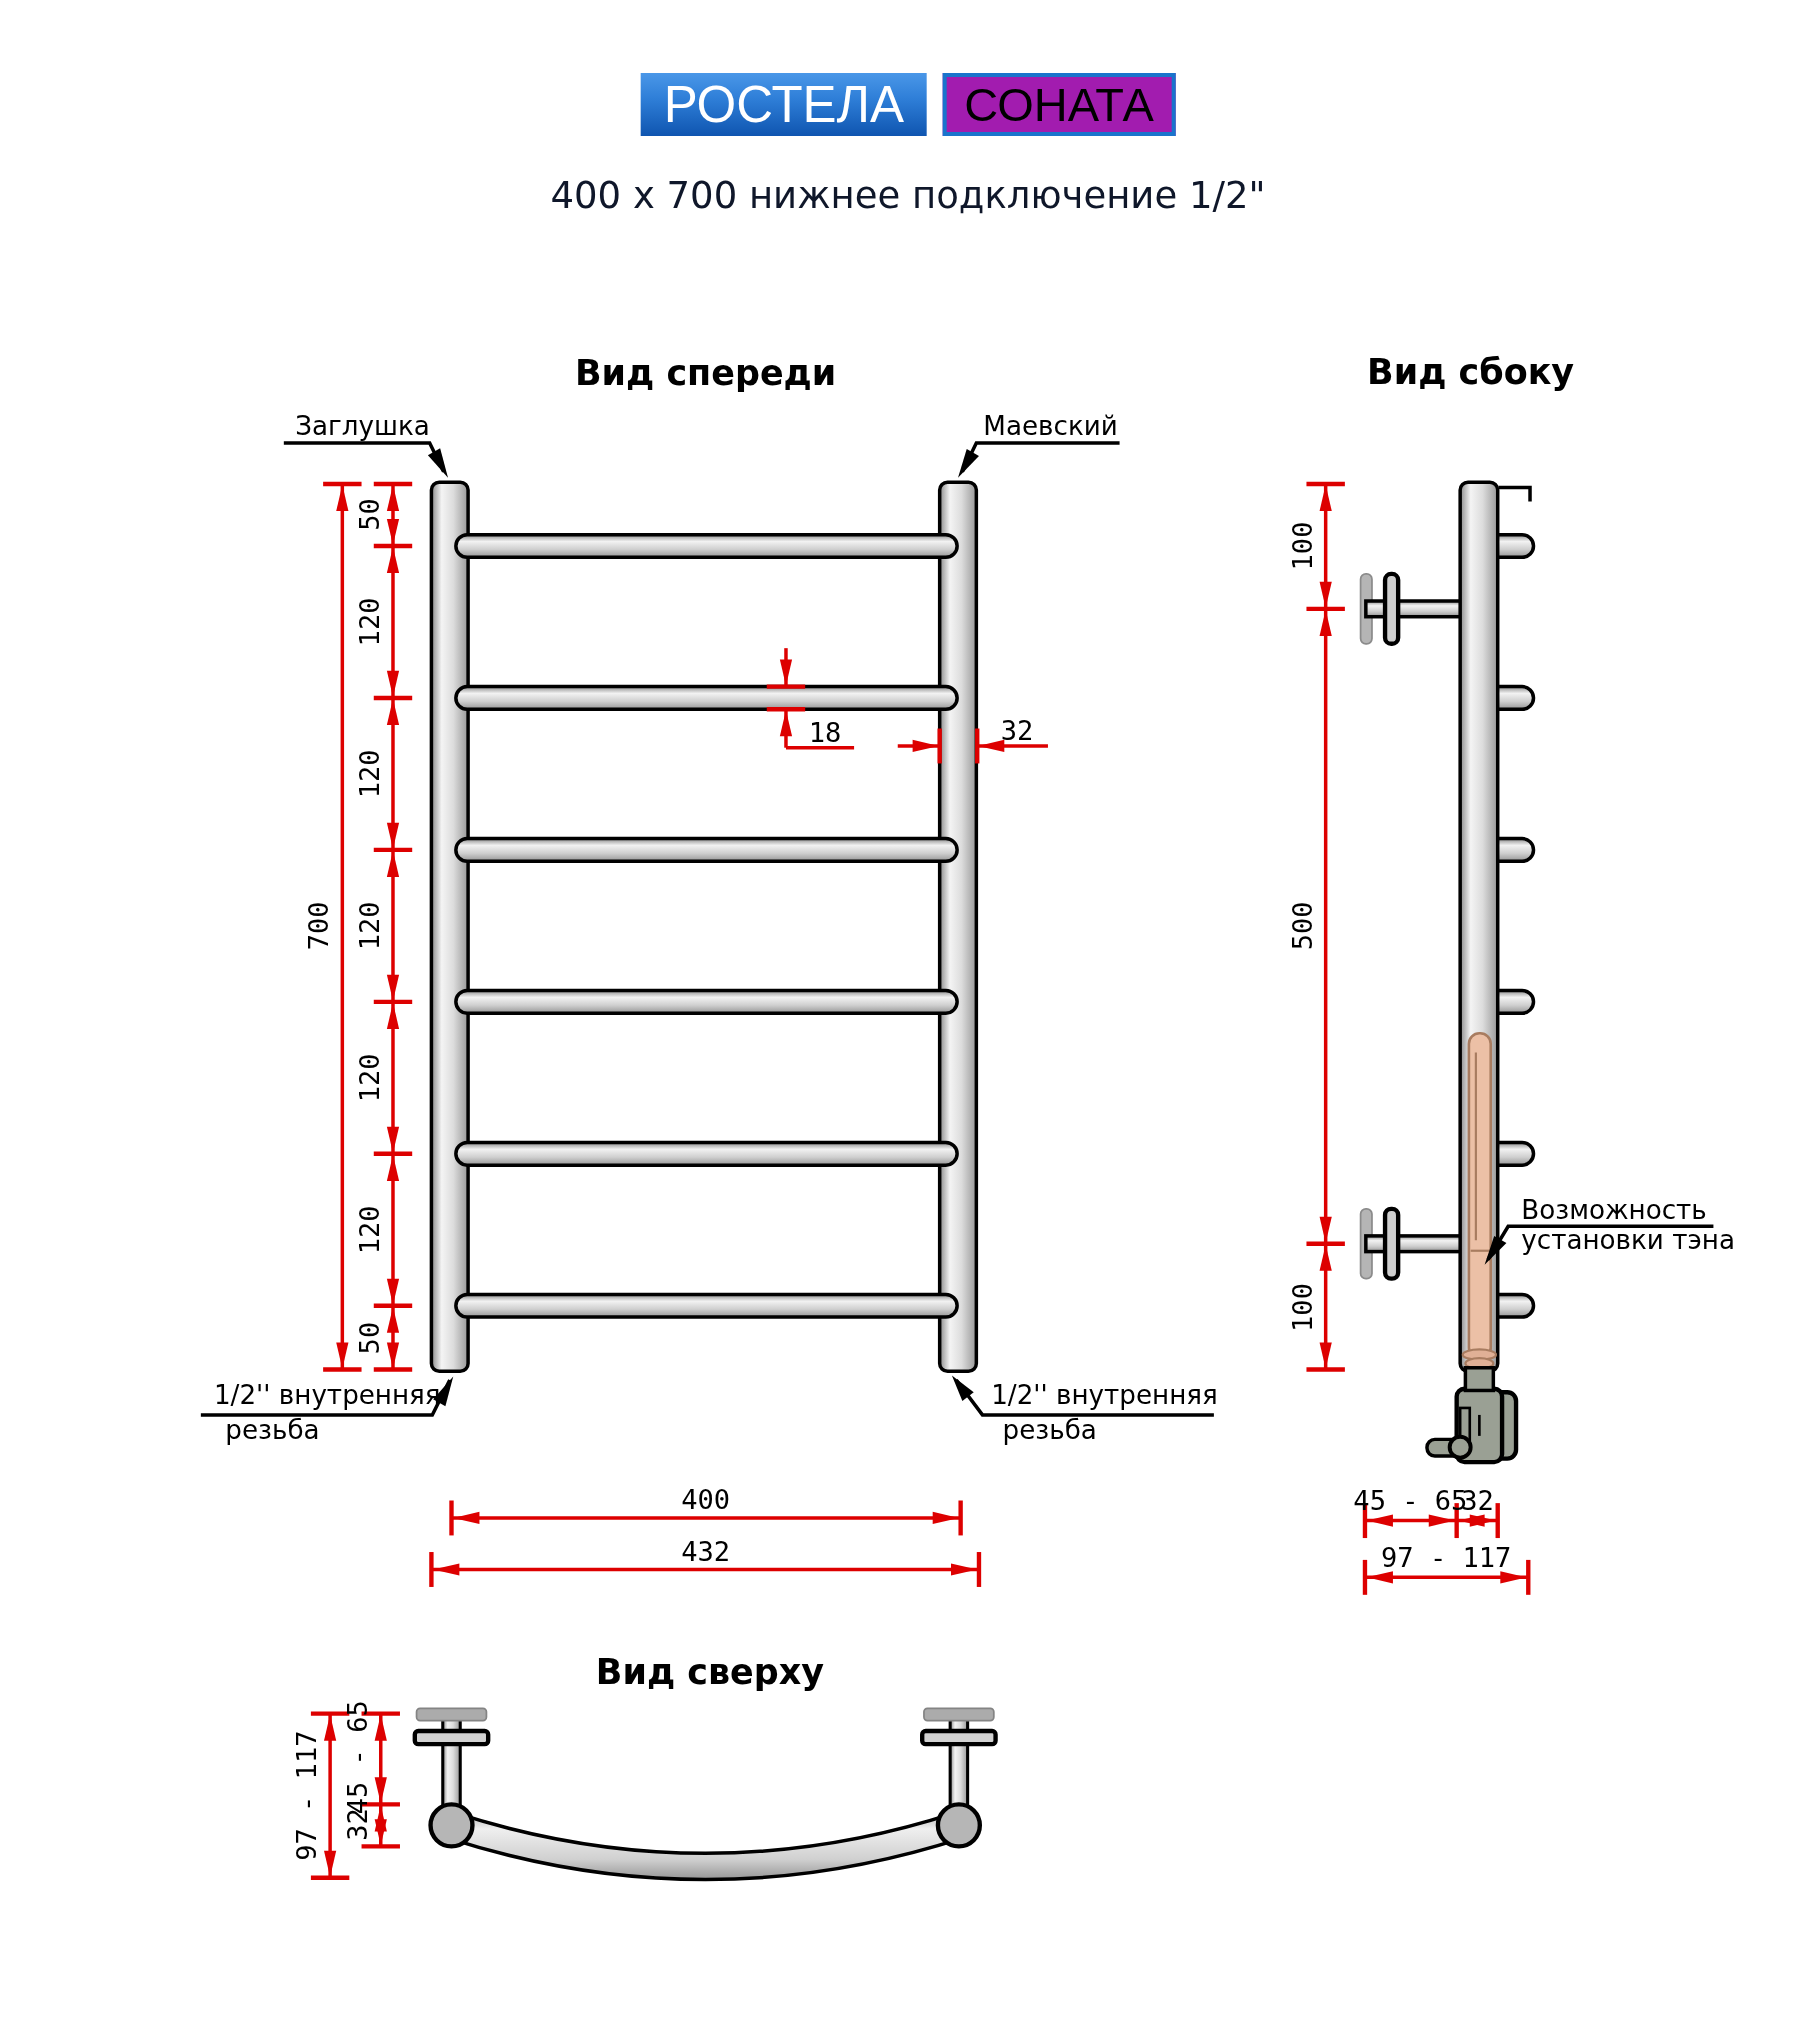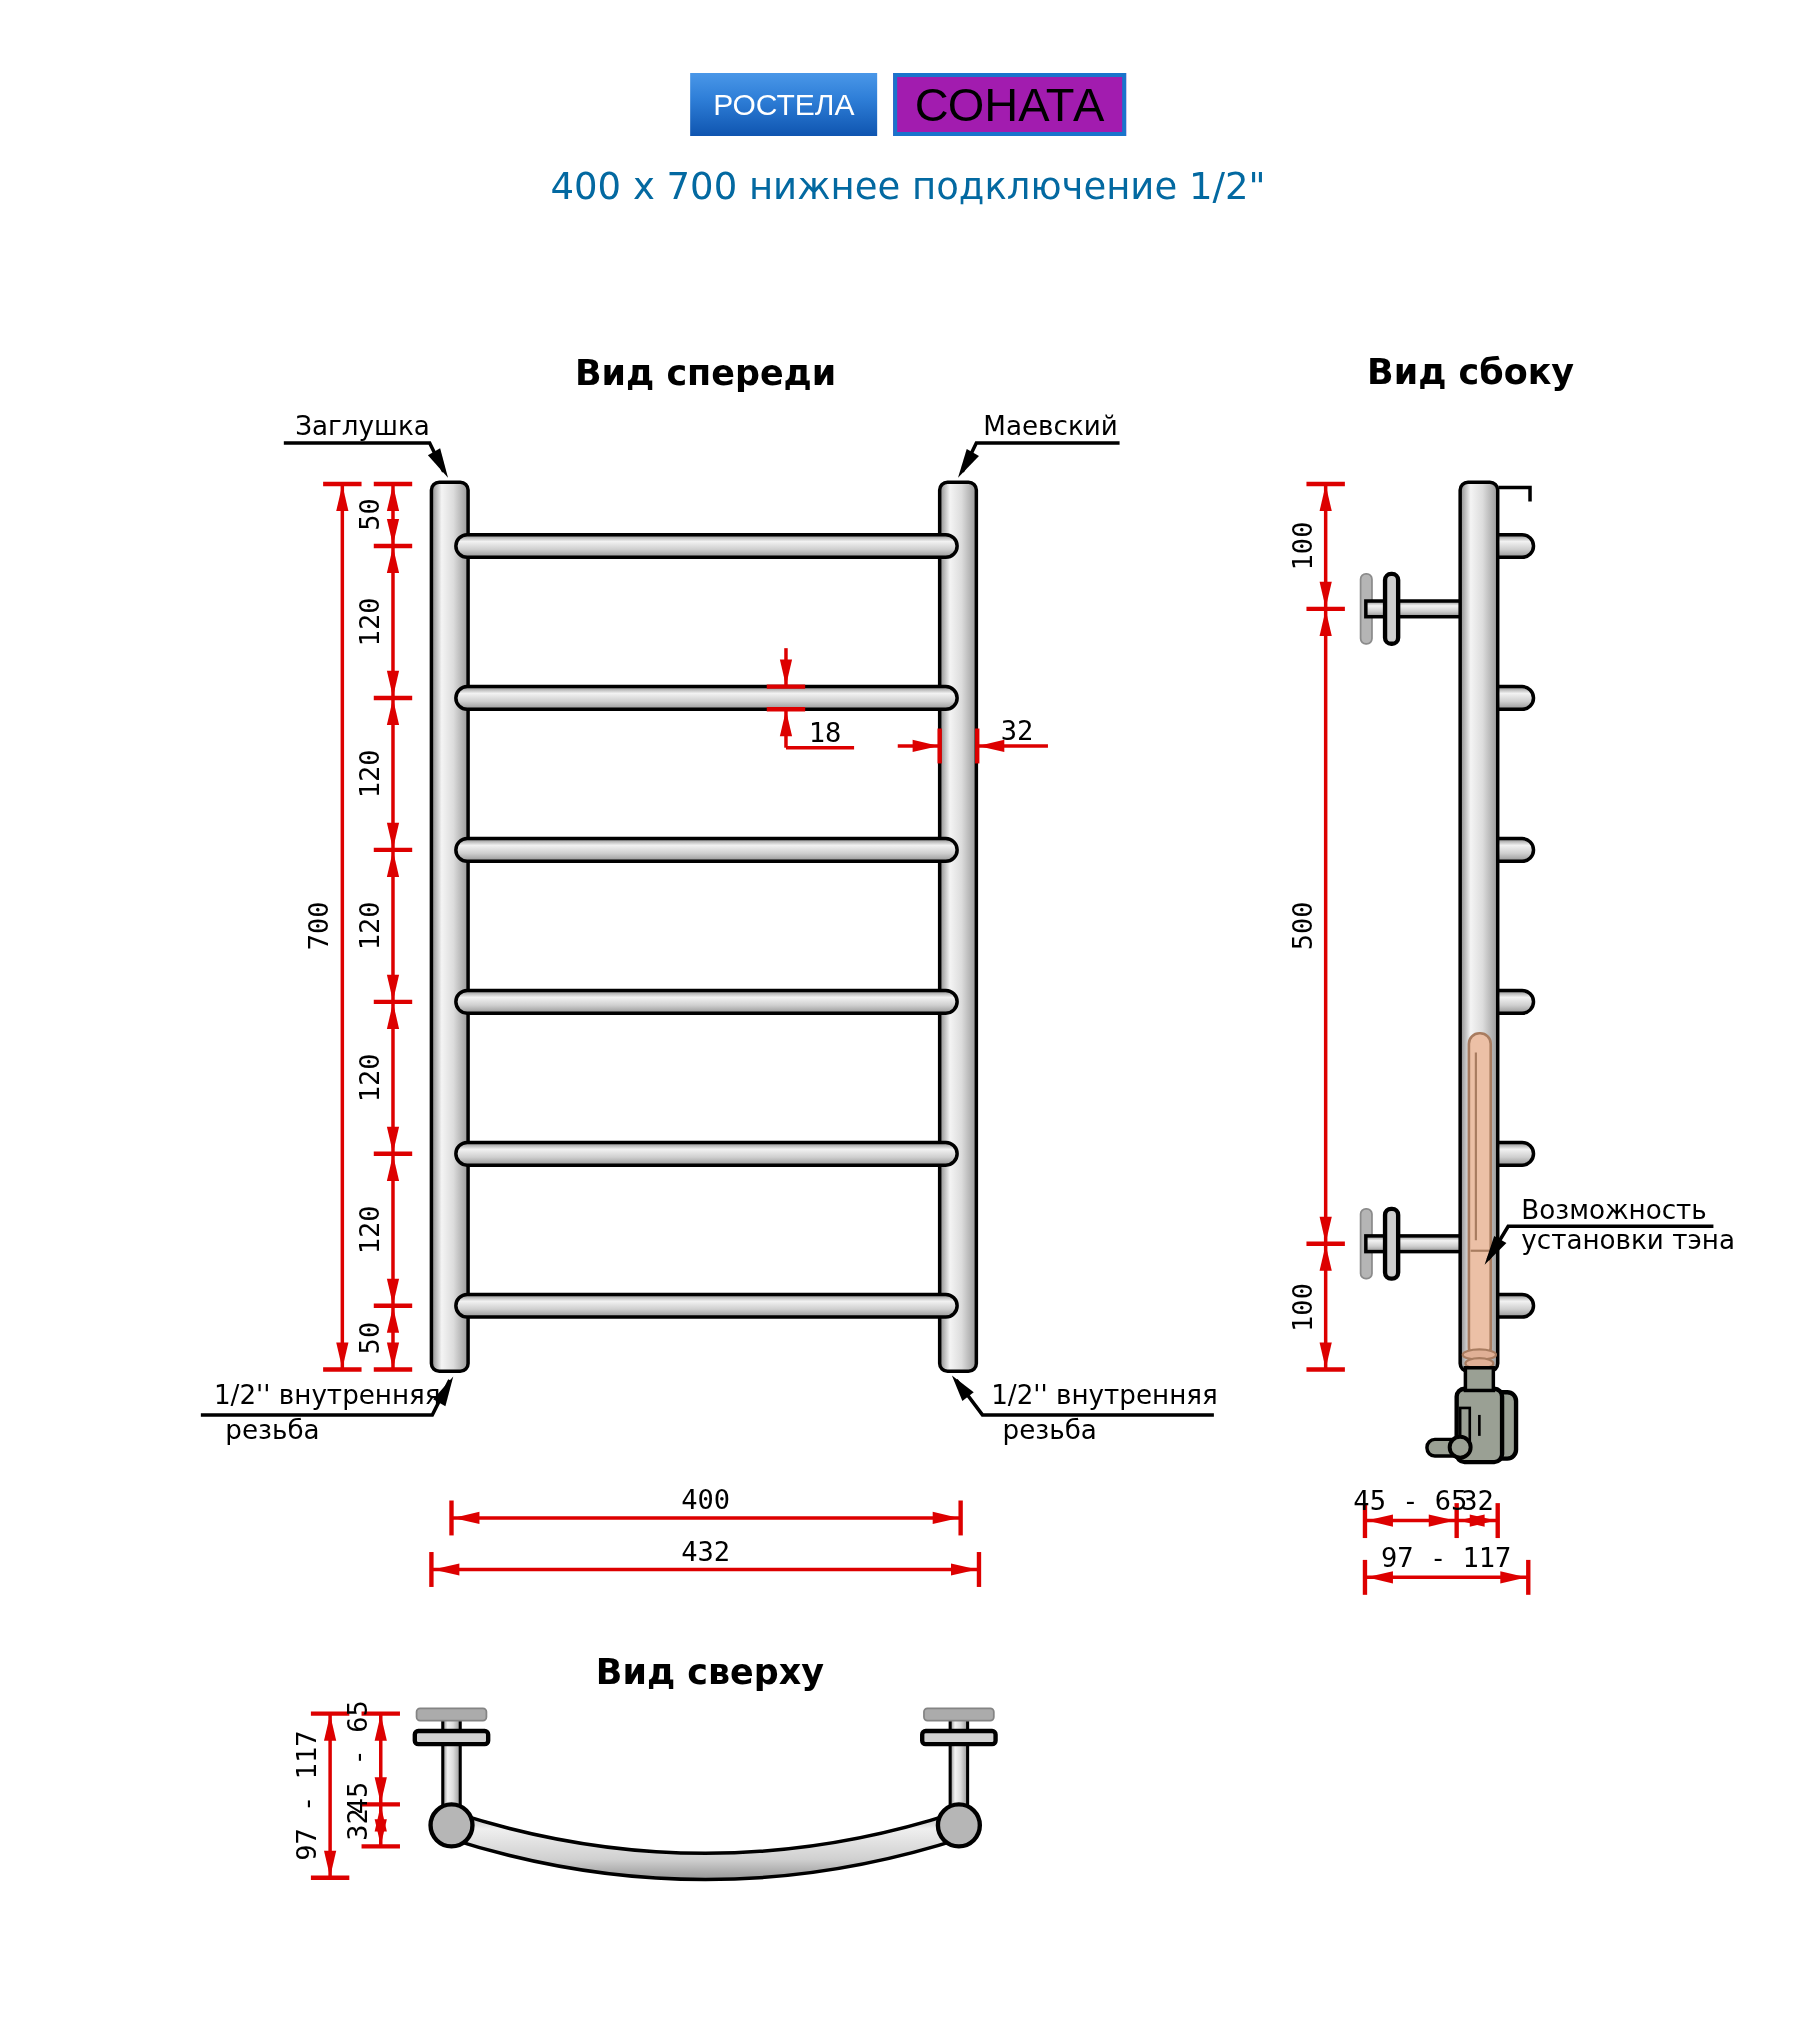--- a/index.html
+++ b/index.html
@@ -2,26 +2,26 @@
 <html style="font-size:14px"><head>
 <meta charset="utf-8">
 <style>
   html,body{margin:0;padding:0;background:#fff;}
   #page{position:relative;width:1799px;height:2043px;background:#fff;overflow:hidden;
         font-family:"DejaVu Sans",sans-serif;}
   #logo-row{position:absolute;left:908px;top:73px;transform:translateX(-50%);
             display:flex;gap:15.7px;align-items:stretch;height:63px;}
   .logo-box1{background:linear-gradient(180deg,#4a97e8 0%,#2f7fd8 40%,#0f55b0 100%);
              color:#fff;display:flex;align-items:center;justify-content:center;
-             padding:0 23px;font-family:"Liberation Sans",sans-serif;font-size:30px;}
+             padding:0 23px;font-family:"Liberation Sans",sans-serif;font-size:51px;}
   .logo-box2{background:#a21caf;border:4.4px solid #1a74cc;color:#000;display:flex;
              align-items:center;justify-content:center;padding:0 17.5px;
              font-family:"Liberation Sans",sans-serif;font-size:47px;}
-  #subtitle{position:absolute;left:908px;top:165px;transform:translateX(-50%);
-            font-size:37px;color:#0369a1;white-space:nowrap;text-align:center;}
+  #subtitle{position:absolute;left:908px;top:174px;transform:translateX(-50%);
+            font-size:37px;color:#0f172a;white-space:nowrap;text-align:center;}
   svg{position:absolute;left:0;top:0;}
   .tt{font-family:"DejaVu Sans",sans-serif;font-weight:bold;font-size:40px;fill:#000;}
   .tl{font-family:"DejaVu Sans",sans-serif;font-size:30px;fill:#000;}
   .td{font-family:"DejaVu Sans Mono","DejaVu Sans",monospace;font-size:31px;fill:#000;}
   .rl{stroke:#dd0000;stroke-width:4;fill:none;}
   .rb{stroke:#dd0000;stroke-width:5;fill:none;}
   .bl{stroke:#000;stroke-width:4;fill:none;}
 </style>
 </head>
 <body>

